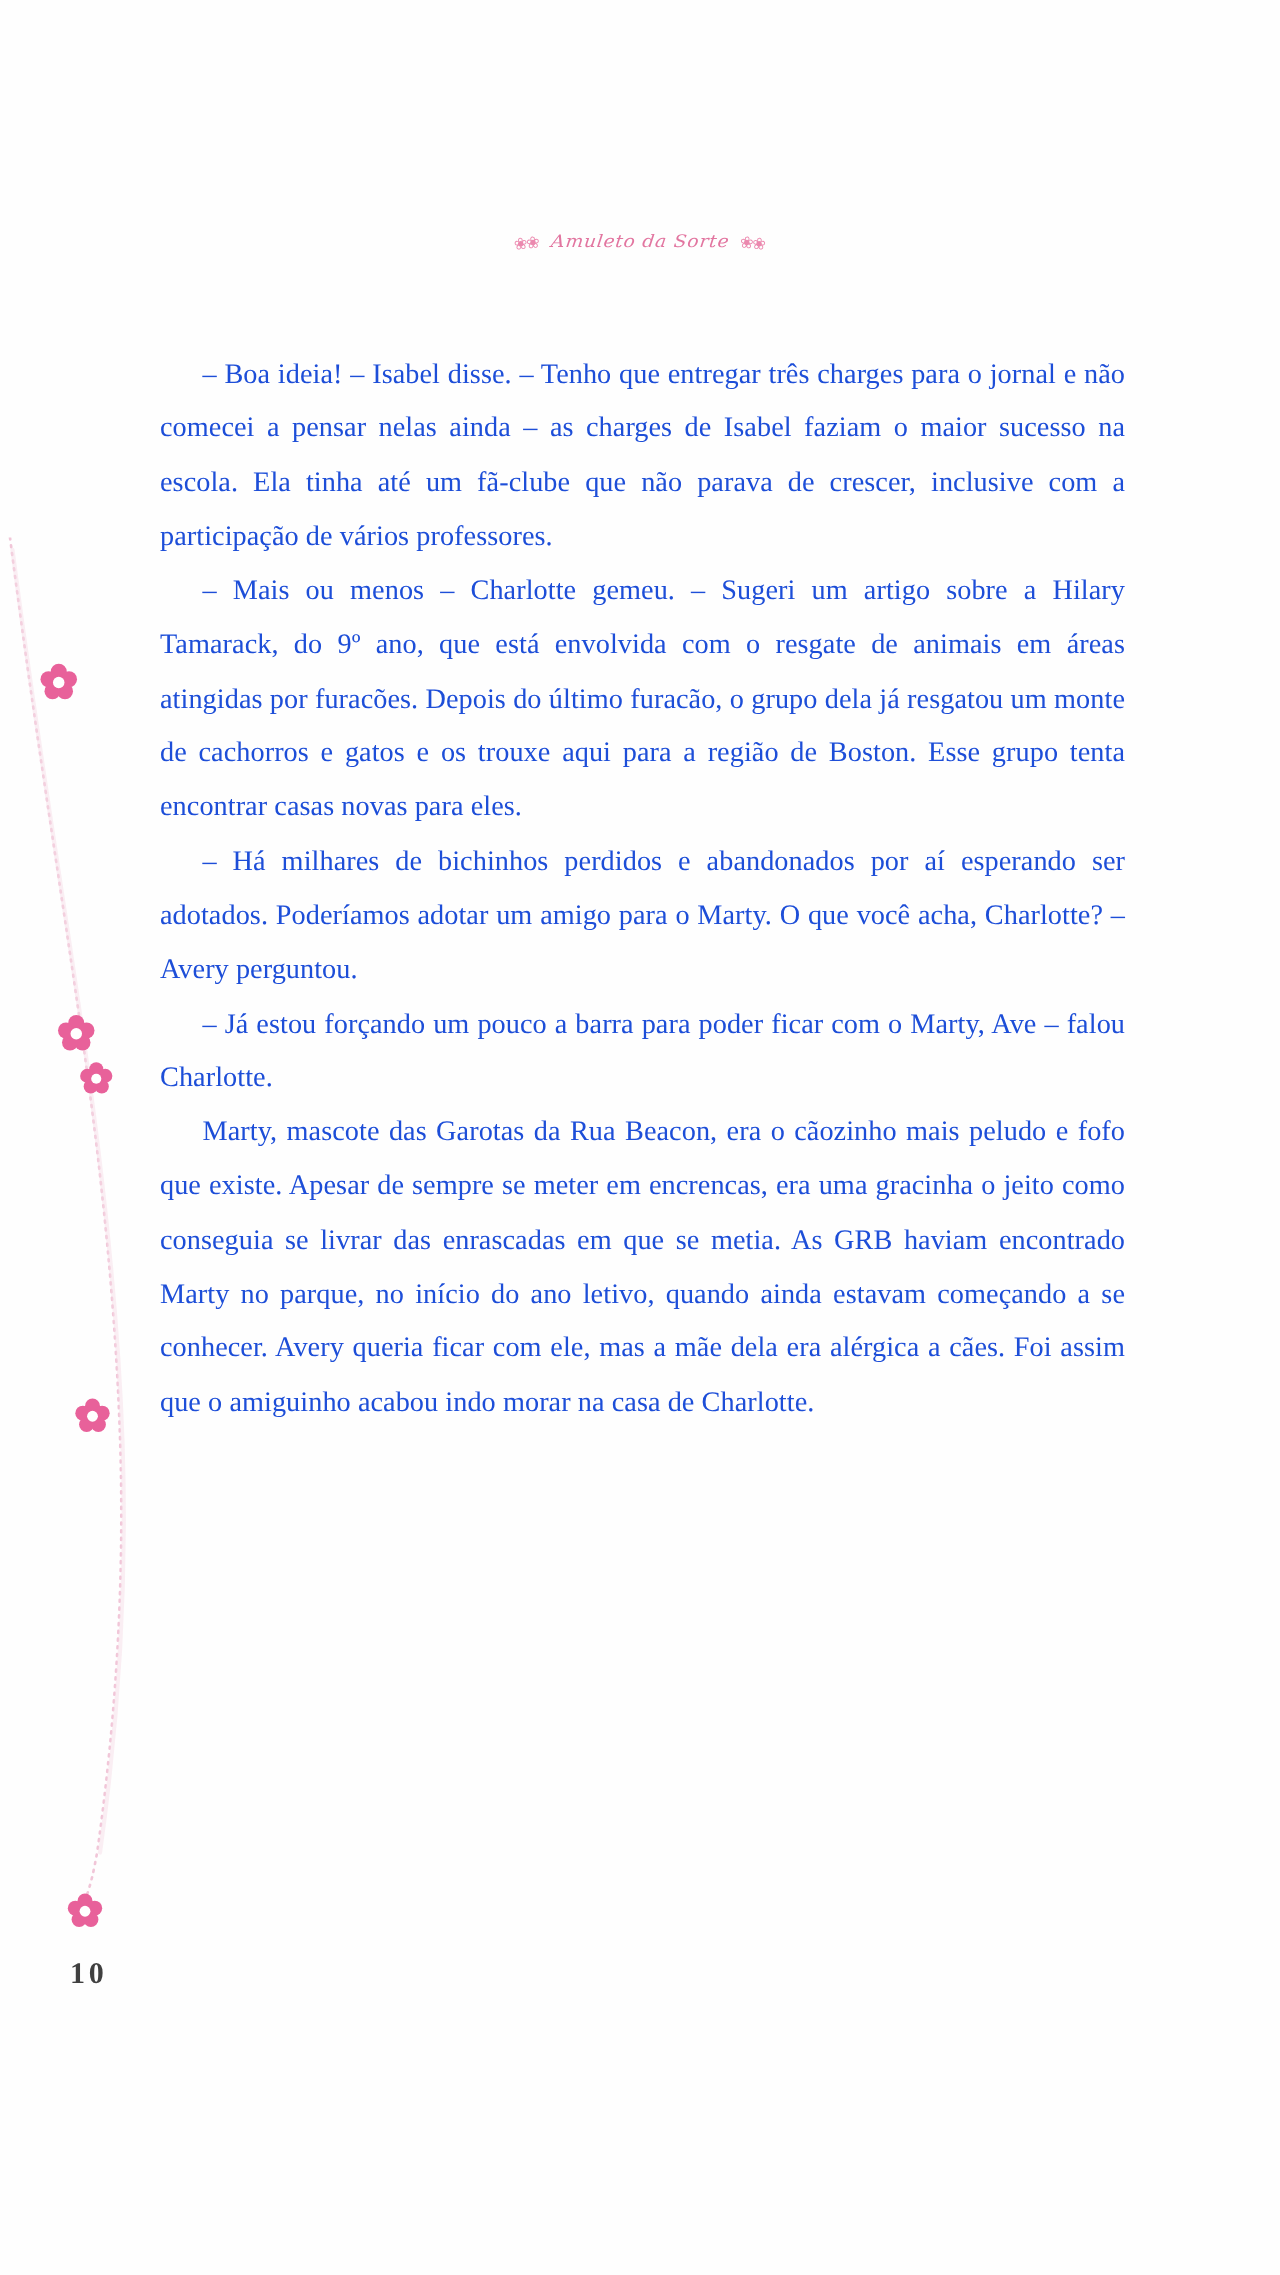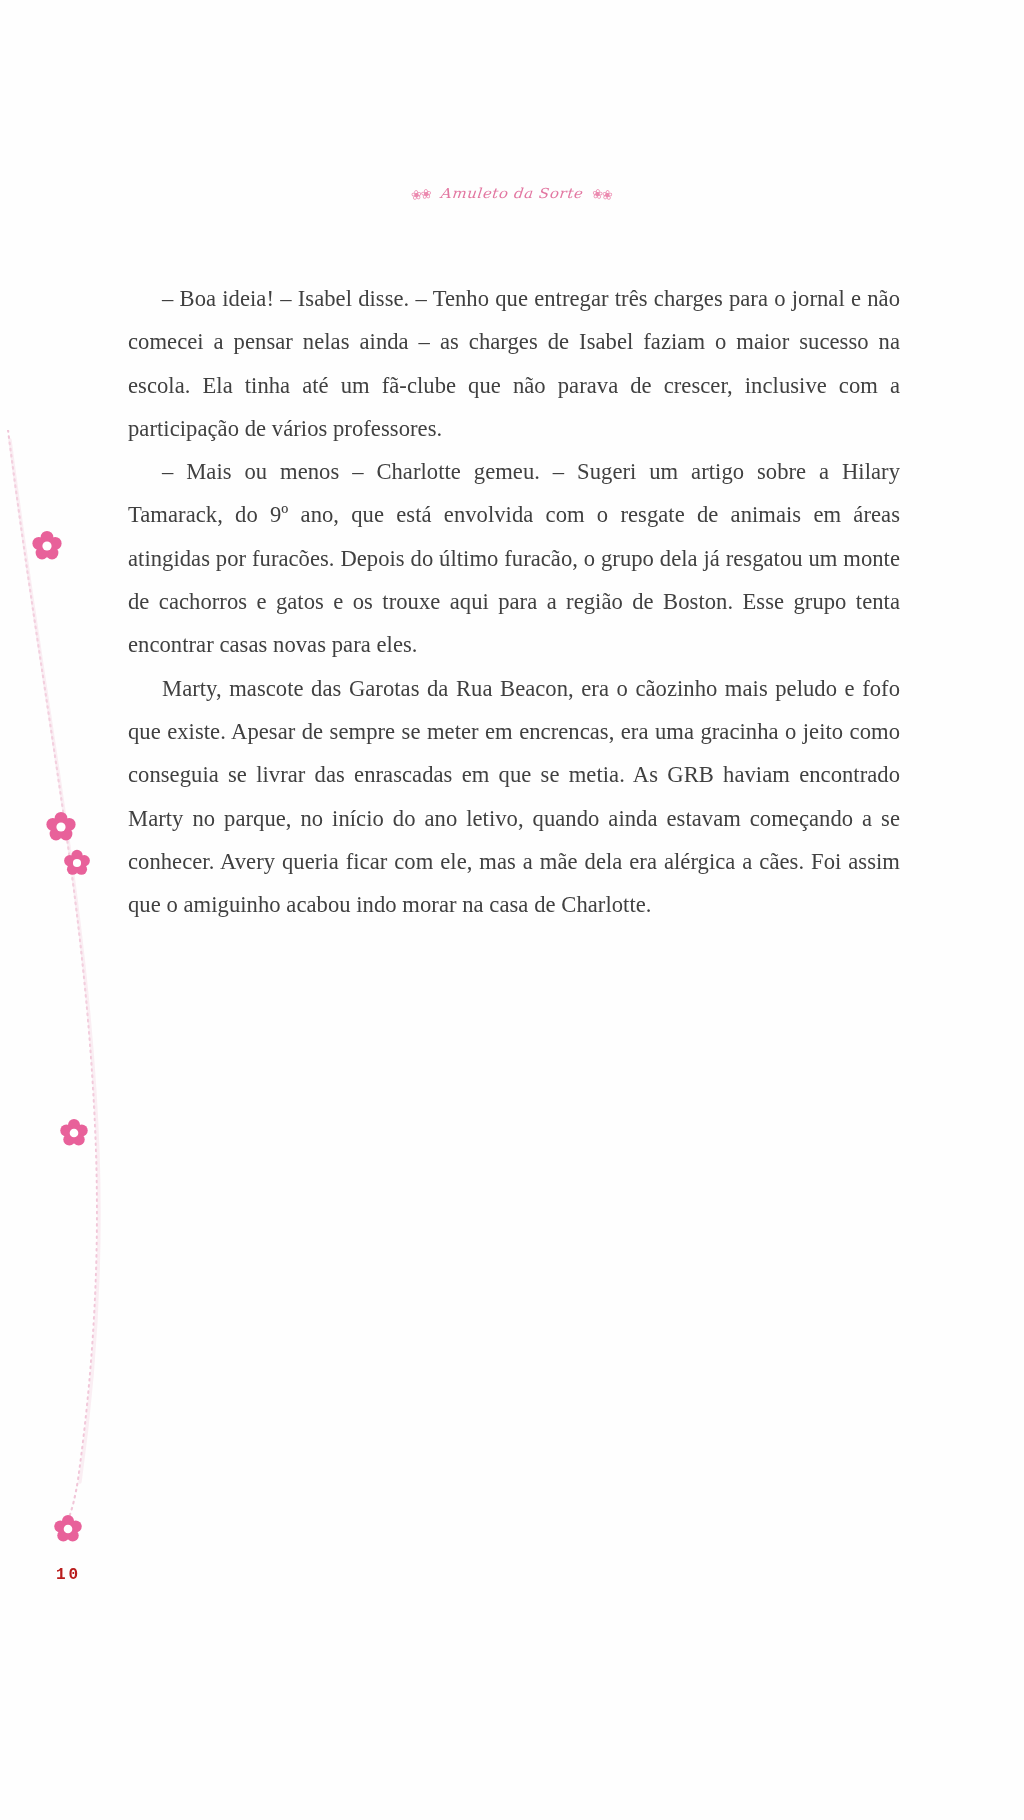--- a/index.html
+++ b/index.html
@@ -58,21 +58,21 @@
   
   .body-text {
     position: absolute;
     top: 277px;
     left: 128px;
     width: 772px;
     font-size: 22.6px;
     line-height: 43.3px;
     text-align: justify;
     text-justify: inter-word;
-    color: #404040;
+    color: #1d4ed8;
     letter-spacing: .05px;
   }
   .body-text p {
     margin: 0;
     text-indent: 34px;
   }
 
   
   .vine {
     position: absolute;
@@ -88,25 +88,25 @@
     position: absolute;
     pointer-events: none;
   }
   .flower svg { display: block; }
 
   
   .folio {
     position: absolute;
     left: 56px;
     top: 1566px;
-    font-family: Liberation Mono, monospace;
-    font-size: 16px;
+    font-family: Liberation Serif, serif;
+    font-size: 24px;
     font-weight: 700;
     letter-spacing: 3px;
-    color: #b91c1c;
+    color: #404040;
   }
 </style>
 </head>
 <body>
 
 <div class="page">
 
   <div class="running-head">
     <span class="rh-orn left">❀❀</span>
     <span class="rh-title">Amuleto da Sorte</span>
@@ -179,18 +179,20 @@
         <circle cx="-5.0" cy="7.0" r="6.4" fill="#e8619a"></circle>
         <circle cx="-8.2" cy="-2.6" r="6.4" fill="#e8619a"></circle>
         <circle cx="0" cy="0" r="4.6" fill="#ffffff"></circle>
       </g>
     </svg>
   </div>
 
   <div class="body-text">
     <p>– Boa ideia! – Isabel disse. – Tenho que entregar três charges para o jornal e não comecei a pensar nelas ainda – as charges de Isabel faziam o maior sucesso na escola. Ela tinha até um fã-clube que não parava de crescer, inclusive com a participação de vários professores.</p>
     <p>– Mais ou menos – Charlotte gemeu. – Sugeri um artigo sobre a Hilary Tamarack, do 9º ano, que está envolvida com o resgate de animais em áreas atingidas por furacões. Depois do último furacão, o grupo dela já resgatou um monte de cachorros e gatos e os trouxe aqui para a região de Boston. Esse grupo tenta encontrar casas novas para eles.</p>
+    <p>– Há milhares de bichinhos perdidos e abandonados por aí esperando ser adotados. Poderíamos adotar um amigo para o Marty. O que você acha, Charlotte? – Avery perguntou.</p>
+    <p>– Já estou forçando um pouco a barra para poder ficar com o Marty, Ave – falou Charlotte.</p>
     <p>Marty, mascote das Garotas da Rua Beacon, era o cãozinho mais peludo e fofo que existe. Apesar de sempre se meter em encrencas, era uma gracinha o jeito como conseguia se livrar das enrascadas em que se metia. As GRB haviam encontrado Marty no parque, no início do ano letivo, quando ainda estavam começando a se conhecer. Avery queria ficar com ele, mas a mãe dela era alérgica a cães. Foi assim que o amiguinho acabou indo morar na casa de Charlotte.</p>
   </div>
 
   <div class="folio">10</div>
 
 </div>
 
 </body></html>

